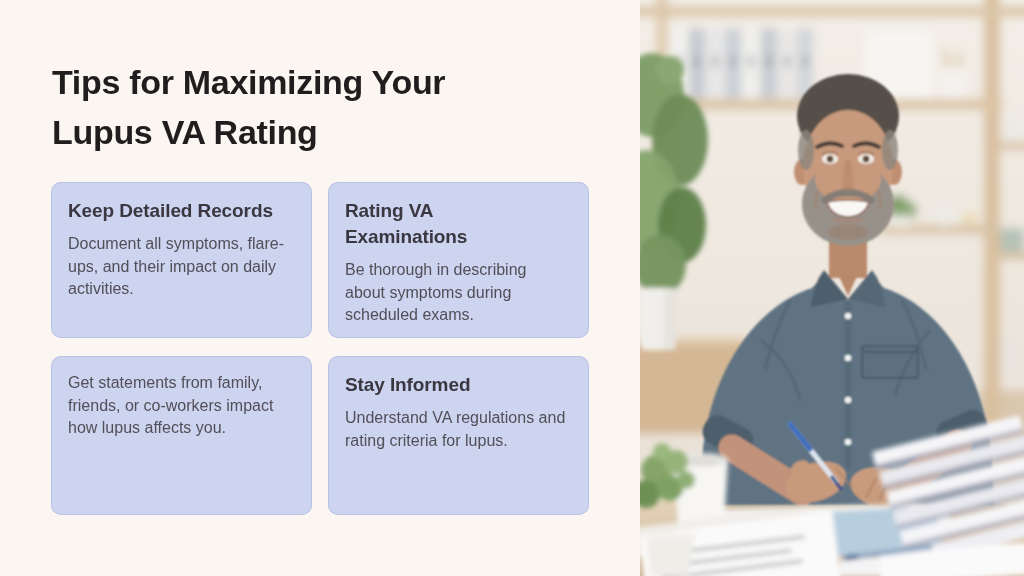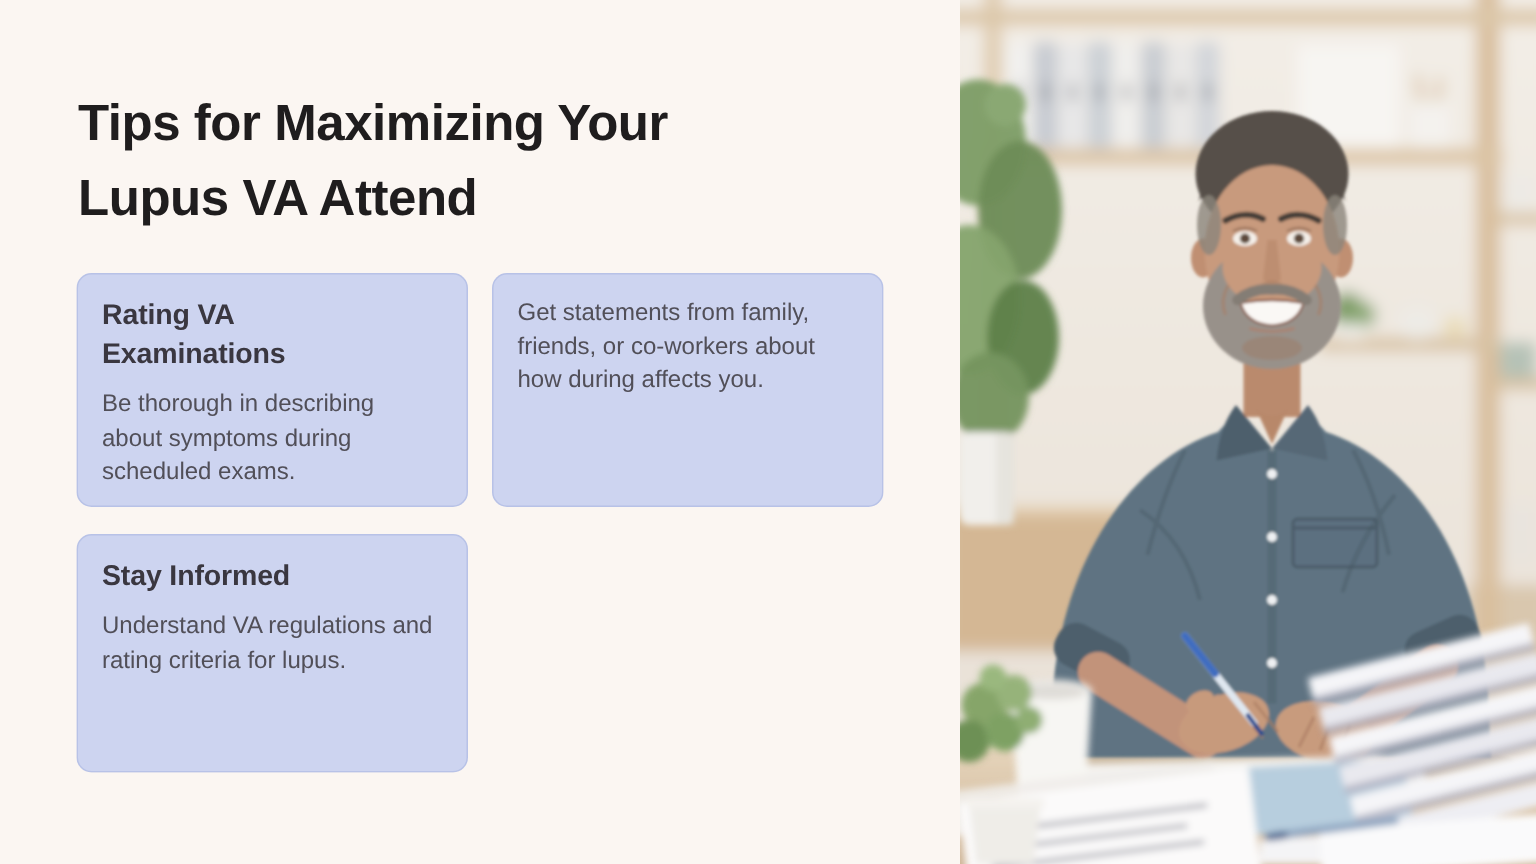--- a/index.html
+++ b/index.html
@@ -21,30 +21,34 @@
   .photo svg{display:block;}
 </style>
 </head>
 <body>
 
 <div class="canvas">
 
   <div class="left">
     <h1 class="title">
       <span>Tips for Maximizing Your</span>
-      <span>Lupus VA Attend</span>
+      <span>Lupus VA Rating</span>
     </h1>
 
     <div class="cards">
+      <div class="card">
+        <h2>Keep Detailed Records</h2>
+        <p>Document all symptoms, flare-ups, and their impact on daily activities.</p>
+      </div>
       <div class="card">
         <h2 class="wrap-2">Rating VA Examinations</h2>
         <p>Be thorough in describing about symptoms during scheduled exams.</p>
       </div>
       <div class="card">
-        <p>Get statements from family, friends, or co-workers about how during affects you.</p>
+        <p>Get statements from family, friends, or co-workers impact how lupus affects you.</p>
       </div>
       <div class="card">
         <h2>Stay Informed</h2>
         <p>Understand VA regulations and rating criteria for lupus.</p>
       </div>
     </div>
   </div>
 
   <div class="photo" role="img" aria-label="Smiling middle-aged man with graying beard in a blue button-down shirt writing notes with a pen at a desk covered with paperwork, in a bright home office with shelves of binders and plants">
     <svg width="384" height="576" viewBox="0 0 384 576" xmlns="http://www.w3.org/2000/svg">

